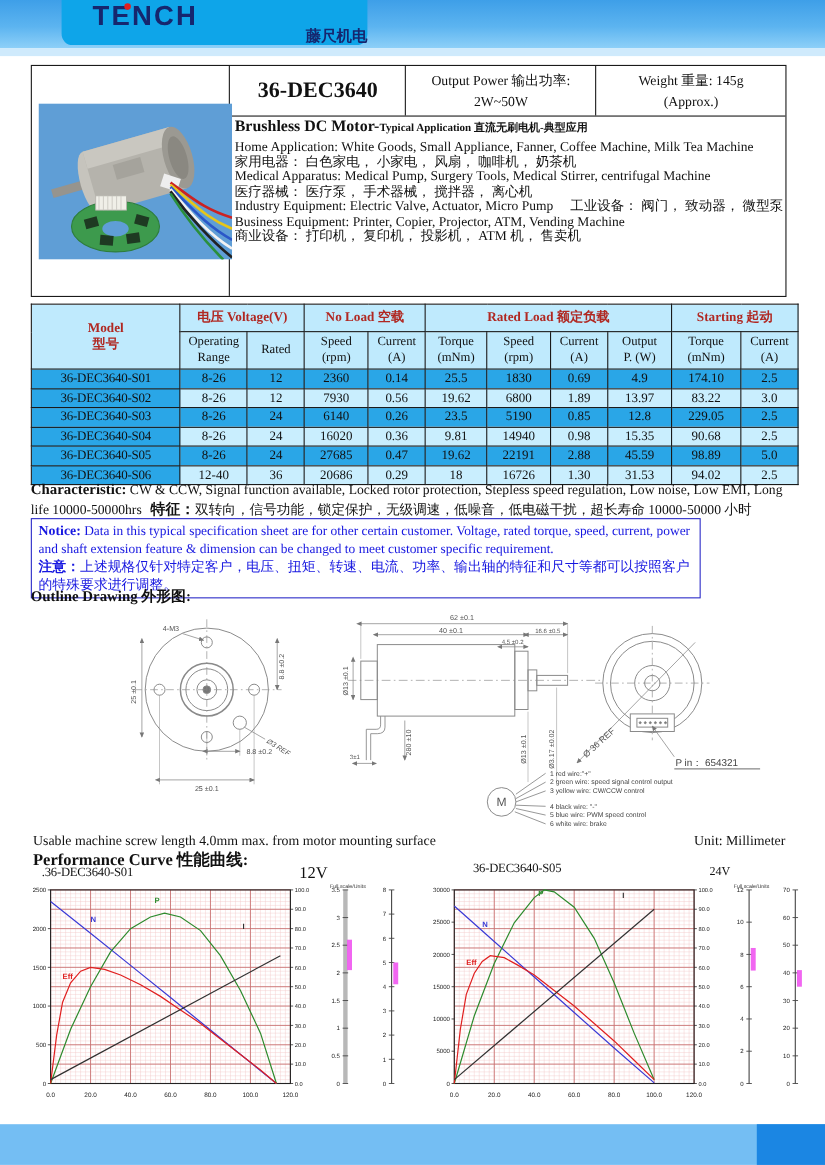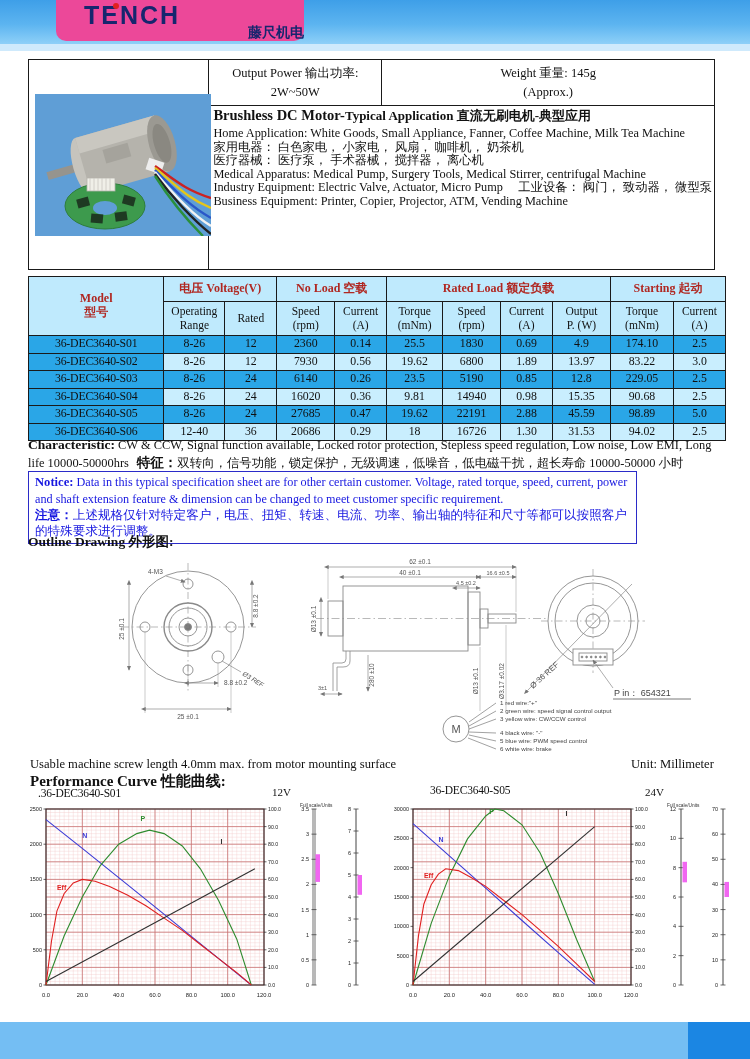--- a/index.html
+++ b/index.html
@@ -2,21 +2,21 @@
 <html><head>
 <meta charset="utf-8">
 <style>
   html,body{margin:0;padding:0;}
   .page{position:relative;width:750px;height:1059px;background:#ffffff;overflow:hidden;
         font-family:"Liberation Serif",serif;color:#111;}
   
   .header-band{position:absolute;left:0;top:0;width:750px;height:44px;
     background:linear-gradient(180deg,#3e9fe8 0%,#5cb4f0 55%,#8ed0f8 100%);}
   .header-strip{position:absolute;left:0;top:44px;width:750px;height:7px;background:#cfeafc;}
-  .logo-plate{position:absolute;left:56px;top:0;width:248px;height:41px;background:#ec4899;
+  .logo-plate{position:absolute;left:56px;top:0;width:278px;height:41px;background:#0ea5e9;
     border-radius:0 0 10px 10px;}
   .logo-text{position:relative;display:inline-block;margin:1px 0 0 28px;
     font-family:"Liberation Sans",sans-serif;font-weight:900;font-size:25px;letter-spacing:2px;color:#16266e;}
   .logo-dot{position:absolute;left:29px;top:2px;width:6px;height:6px;border-radius:50%;background:#e02020;}
   .logo-sub{margin:-6px 0 0 72px;font-family:"Liberation Sans",sans-serif;font-weight:bold;
     font-size:14px;color:#16266e;text-align:right;}
   
   .info-table{position:absolute;left:28px;top:59px;width:687px;height:211px;
     border:1.6px solid #1a1a1a;display:flex;box-sizing:border-box;background:#fff;}
   .photo-cell{width:189px;border-right:1.2px solid #1a1a1a;position:relative;box-sizing:border-box;}
@@ -24,21 +24,21 @@
   .info-right{flex:1;display:flex;flex-direction:column;}
   .info-top{display:flex;height:45px;border-bottom:1.2px solid #1a1a1a;}
   .cell-model{width:160px;border-right:1.2px solid #1a1a1a;display:flex;align-items:center;
     justify-content:center;font-weight:bold;font-size:20px;box-sizing:border-box;}
   .cell-power,.cell-weight{display:flex;flex-direction:column;align-items:center;justify-content:center;
     font-size:12.5px;line-height:1.45;box-sizing:border-box;}
   .cell-power{width:173px;border-right:1.2px solid #1a1a1a;}
   .cell-weight{flex:1;}
   .bdm-title{height:20px;padding:1px 0 0 4px;font-size:13px;white-space:nowrap;}
   .bdm-title .t1{font-size:14.5px;font-weight:bold;}
-  .bdm-title .t2{font-size:13px;font-weight:bold;}
+  .bdm-title .t2{font-size:10px;font-weight:bold;}
   .app-lines{flex:1;padding:0 2px 2px 4px;display:flex;flex-direction:column;justify-content:flex-start;}
   .app-line{font-size:12.3px;white-space:nowrap;line-height:1.1;}
   
   .spec-table{position:absolute;left:28px;top:276px;width:698px;border-collapse:collapse;
     table-layout:fixed;font-size:11.5px;}
   .spec-table th,.spec-table td{border:1px solid #1a1a1a;text-align:center;padding:0;line-height:1.15;}
   .spec-table .group-row th{height:24px;background:#bfeafd;color:#b02822;font-weight:bold;font-size:12px;}
   .spec-table .sub-row th{height:33px;background:#bfeafd;color:#111;font-weight:normal;font-size:11.5px;white-space:pre-line;vertical-align:middle;}
   .spec-table .model-head{background:#2aa6e7;color:#111;font-weight:normal;font-size:12px;}
   .spec-table td{height:16.5px;font-size:11.8px;}
@@ -58,21 +58,21 @@
   .notice .cn{font-size:12.6px;}
   
   .outline-heading{position:absolute;left:28px;top:533px;font-weight:bold;font-size:13.5px;}
   .drawing-wrap{position:absolute;left:28px;top:551px;width:700px;height:206px;}
   
   .screw-note{position:absolute;left:30px;top:757px;font-size:12.6px;}
   .unit-note{position:absolute;left:631px;top:757px;font-size:12.6px;}
   .perf-heading{position:absolute;left:30px;top:772px;font-weight:bold;font-size:15px;}
   .chart-title1{position:absolute;left:38px;top:787px;font-size:11.5px;letter-spacing:-0.2px;}
   .chart-title2{position:absolute;left:430px;top:784px;font-size:11.5px;letter-spacing:-0.2px;}
-  .chart-volt1{position:absolute;left:272px;top:786px;font-size:11px;text-align:right;}
+  .chart-volt1{position:absolute;left:272px;top:786px;font-size:15px;text-align:right;}
   .chart-volt2{position:absolute;left:645px;top:786px;font-size:11px;}
   .chart-svg1{position:absolute;left:16px;top:801px;}
   .chart-svg2{position:absolute;left:383px;top:801px;}
   
   .bottom-bar{position:absolute;left:0;top:1022px;width:750px;height:37px;background:#74bef3;}
   .bottom-corner{position:absolute;left:688px;top:1022px;width:62px;height:37px;background:#1b86e3;}
   svg text{font-family:"Liberation Sans",sans-serif;}
 </style>
 </head>
 <body>
@@ -114,39 +114,41 @@
         <rect x="42" y="104" width="12" height="9" fill="#1e3a22" transform="rotate(-15 48 108)"></rect>
         <rect x="88" y="102" width="12" height="9" fill="#1e3a22" transform="rotate(15 94 106)"></rect>
         <rect x="56" y="120" width="12" height="9" fill="#1e3a22" transform="rotate(5 62 124)"></rect>
         <rect x="80" y="118" width="12" height="9" fill="#1e3a22" transform="rotate(-8 86 122)"></rect>
         <rect x="52" y="84" width="28" height="13" fill="#f0efe8" stroke="#b5b3ac" stroke-width="0.8"></rect>
         <path d="M55,84 v13 M59,84 v13 M63,84 v13 M67,84 v13 M71,84 v13 M75,84 v13" stroke="#c9c7c0" stroke-width="0.8"></path>
       </svg>
     </div>
     <div class="info-right">
       <div class="info-top">
+        <div class="cell-model">36-DEC3640</div>
         <div class="cell-power">
           <span>Output Power  输出功率:</span>
           <span>2W~50W</span>
         </div>
         <div class="cell-weight">
           <span>Weight  重量: 145g</span>
           <span>(Approx.)</span>
         </div>
       </div>
       <div class="bdm-title">
         <b class="t1">Brushless DC Motor-</b><b class="t2">Typical Application</b><b class="t2"> 直流无刷电机-典型应用</b>
       </div>
       <div class="app-lines">
           <div class="app-line">Home Application: White Goods, Small Appliance, Fanner, Coffee Machine, Milk Tea Machine</div>
           <div class="app-line">家用电器： 白色家电， 小家电， 风扇， 咖啡机， 奶茶机</div>
+          <div class="app-line">Medical Apparatus: Medical Pump, Surgery Tools, Medical Stirrer, centrifugal Machine</div>
           <div class="app-line">医疗器械： 医疗泵， 手术器械， 搅拌器， 离心机</div>
-          <div class="app-line">Medical Apparatus: Medical Pump, Surgery Tools, Medical Stirrer, centrifugal Machine</div>
           <div class="app-line">Industry Equipment: Electric Valve, Actuator, Micro Pump　 工业设备： 阀门， 致动器， 微型泵</div>
           <div class="app-line">Business Equipment: Printer, Copier, Projector, ATM, Vending Machine</div>
+          <div class="app-line">商业设备： 打印机， 复印机， 投影机， ATM 机， 售卖机</div>
         </div>
     </div>
   </div>
 
   <table class="spec-table">
     <colgroup>
       <col style="width:133px">
         <col style="width:60px">
         <col style="width:51px">
         <col style="width:57px">

